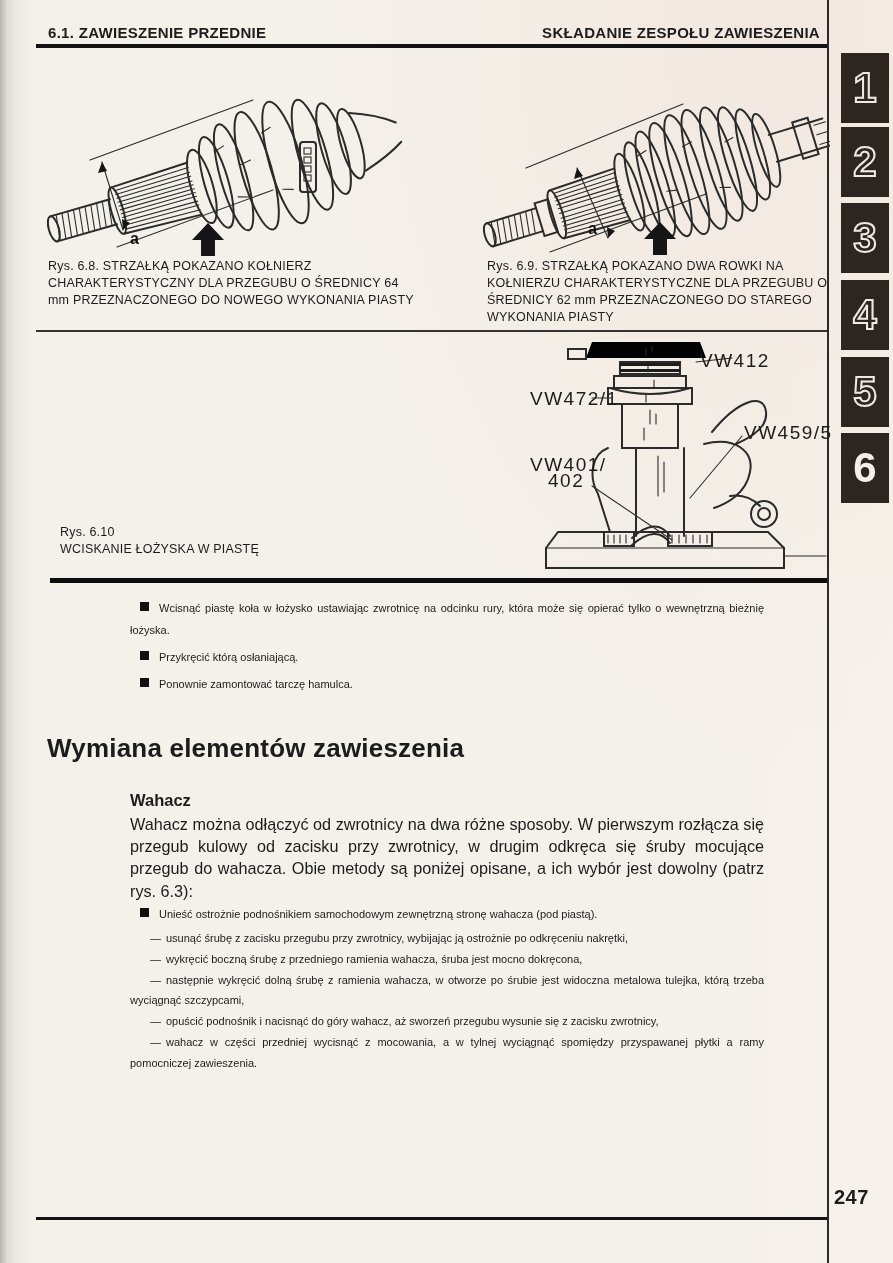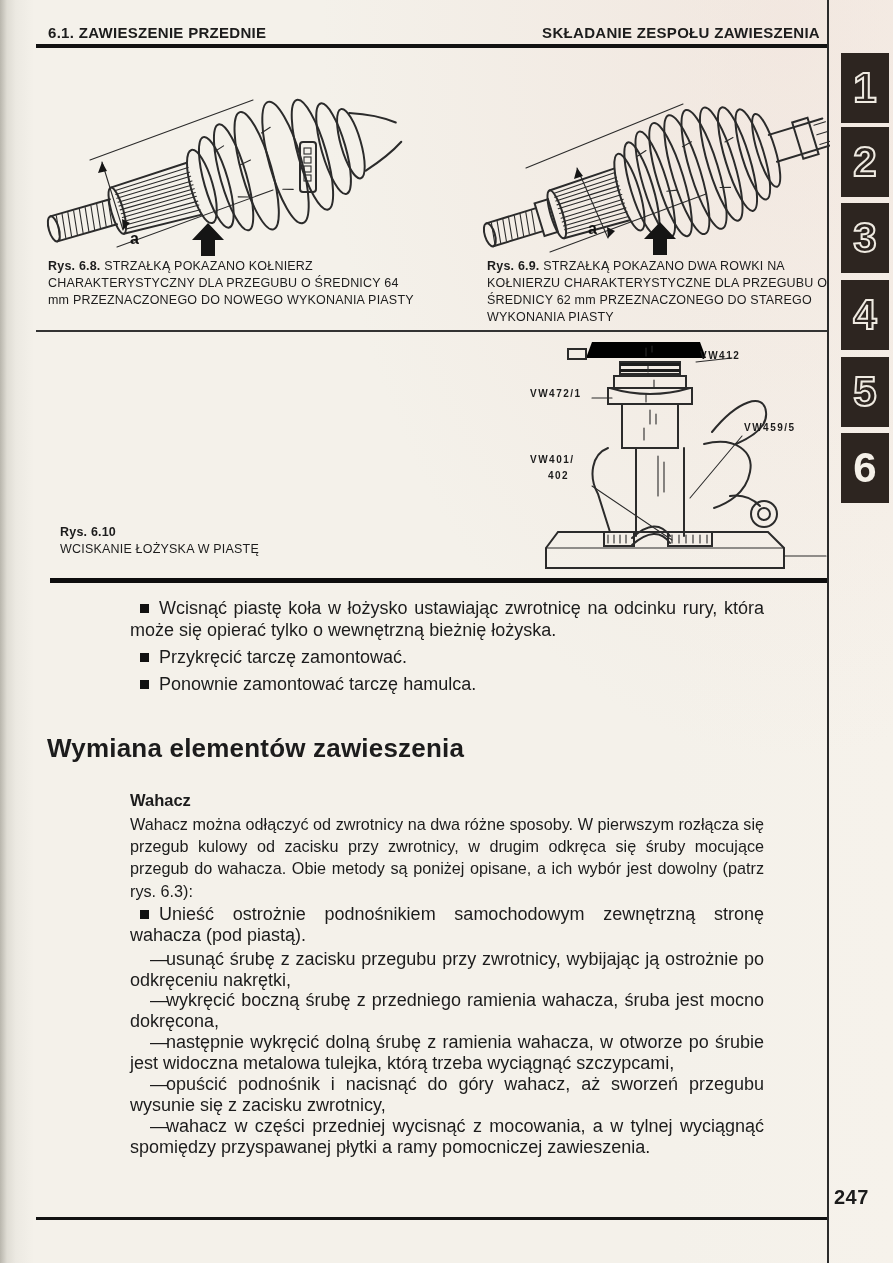--- a/index.html
+++ b/index.html
@@ -21,29 +21,29 @@
   .tab span{font-size:42px;font-weight:700;color:transparent;-webkit-text-stroke:2px #efeae1;line-height:1;}
   .tab.active span{color:#f4f0e8;-webkit-text-stroke:0;}
   
   svg.art{position:absolute;}
   .art path,.art line,.art ellipse,.art rect,.art circle{fill:none;stroke:#2b2b2b;stroke-width:2;stroke-linecap:round;}
   .art .thin{stroke-width:1.1;}
   .art .solid{fill:#151515;stroke:none;}
   .art .band{fill:#1d1d1d;stroke:none;}
   .art text{fill:#111;font-family:"Liberation Sans",sans-serif;font-weight:700;font-size:16px;}
   .cap{position:absolute;font-size:12.5px;line-height:17px;letter-spacing:.2px;width:372px;}
-  .cap b{font-weight:700;}
+  .cap b{font-weight:400;}
   .mid-rule{position:absolute;left:36px;top:330px;width:791px;height:2px;background:#333;}
   .thick-rule{position:absolute;left:50px;top:578px;width:777px;height:5px;background:#0d0d0d;}
   .fig10{position:absolute;left:500px;top:336px;width:330px;height:244px;}
-  .tool{position:absolute;font-weight:700;font-size:10px;letter-spacing:1.5px;white-space:nowrap;}
+  .tool{position:absolute;font-weight:400;font-size:19px;letter-spacing:1.5px;white-space:nowrap;}
   
   .steps-intro{position:absolute;left:130px;top:597px;width:634px;}
   ul{list-style:none;margin:0;padding:0;}
-  li{font-size:18px;line-height:22px;text-align:justify;text-indent:10px;margin:0 0 5px 0;}
+  li{font-size:11px;line-height:22px;text-align:justify;text-indent:10px;margin:0 0 5px 0;}
   .sq{display:inline-block;width:9px;height:9px;background:#111;margin-right:10px;transform:translateY(-1px);}
   .dash{display:inline-block;width:26px;font-weight:400;}
   h1.sec{position:absolute;left:47px;top:733px;margin:0;font-size:26px;font-weight:700;letter-spacing:.2px;}
   .col{position:absolute;left:130px;top:791px;width:634px;}
   .col h3{margin:0 0 3px 0;font-size:16.5px;font-weight:700;}
   .col p{margin:0 0 2px 0;font-size:16.2px;line-height:22.2px;text-align:justify;}
   .col li{line-height:20.9px;margin:0 0 3px 0;}
   .col ul.dashes li{margin:0;}
   
   .bot-rule{position:absolute;left:36px;top:1217px;width:791px;height:3px;background:#121212;}
@@ -205,21 +205,21 @@
     <div class="tool" style="left:48px;top:134px">402</div>
   </div>
   <div class="cap" style="left:60px;top:524px">
     <b>Rys. 6.10</b><br>
     <span>WCISKANIE ŁOŻYSKA W PIASTĘ</span>
   </div>
   <div class="thick-rule"></div>
 
   <ul class="steps-intro">
     <li><span class="sq"></span><span>Wcisnąć piastę koła w łożysko ustawiając zwrotnicę na odcinku rury, która może się opierać tylko o wewnętrzną bieżnię łożyska.</span></li>
-    <li><span class="sq"></span><span>Przykręcić tarczę zamontować.</span></li>
+    <li><span class="sq"></span><span>Przykręcić którą osłaniającą.</span></li>
     <li><span class="sq"></span><span>Ponownie zamontować tarczę hamulca.</span></li>
   </ul>
 
   <h1 class="sec">Wymiana elementów zawieszenia</h1>
 
   <div class="col">
     <h3>Wahacz</h3>
     <p>Wahacz można odłączyć od zwrotnicy na dwa różne sposoby. W pierwszym rozłącza się przegub kulowy od zacisku przy zwrotnicy, w drugim odkręca się śruby mocujące przegub do wahacza. Obie metody są poniżej opisane, a ich wybór jest dowolny (patrz rys. 6.3):</p>
     <ul>
       <li><span class="sq"></span><span>Unieść ostrożnie podnośnikiem samochodowym zewnętrzną stronę wahacza (pod piastą).</span></li>

